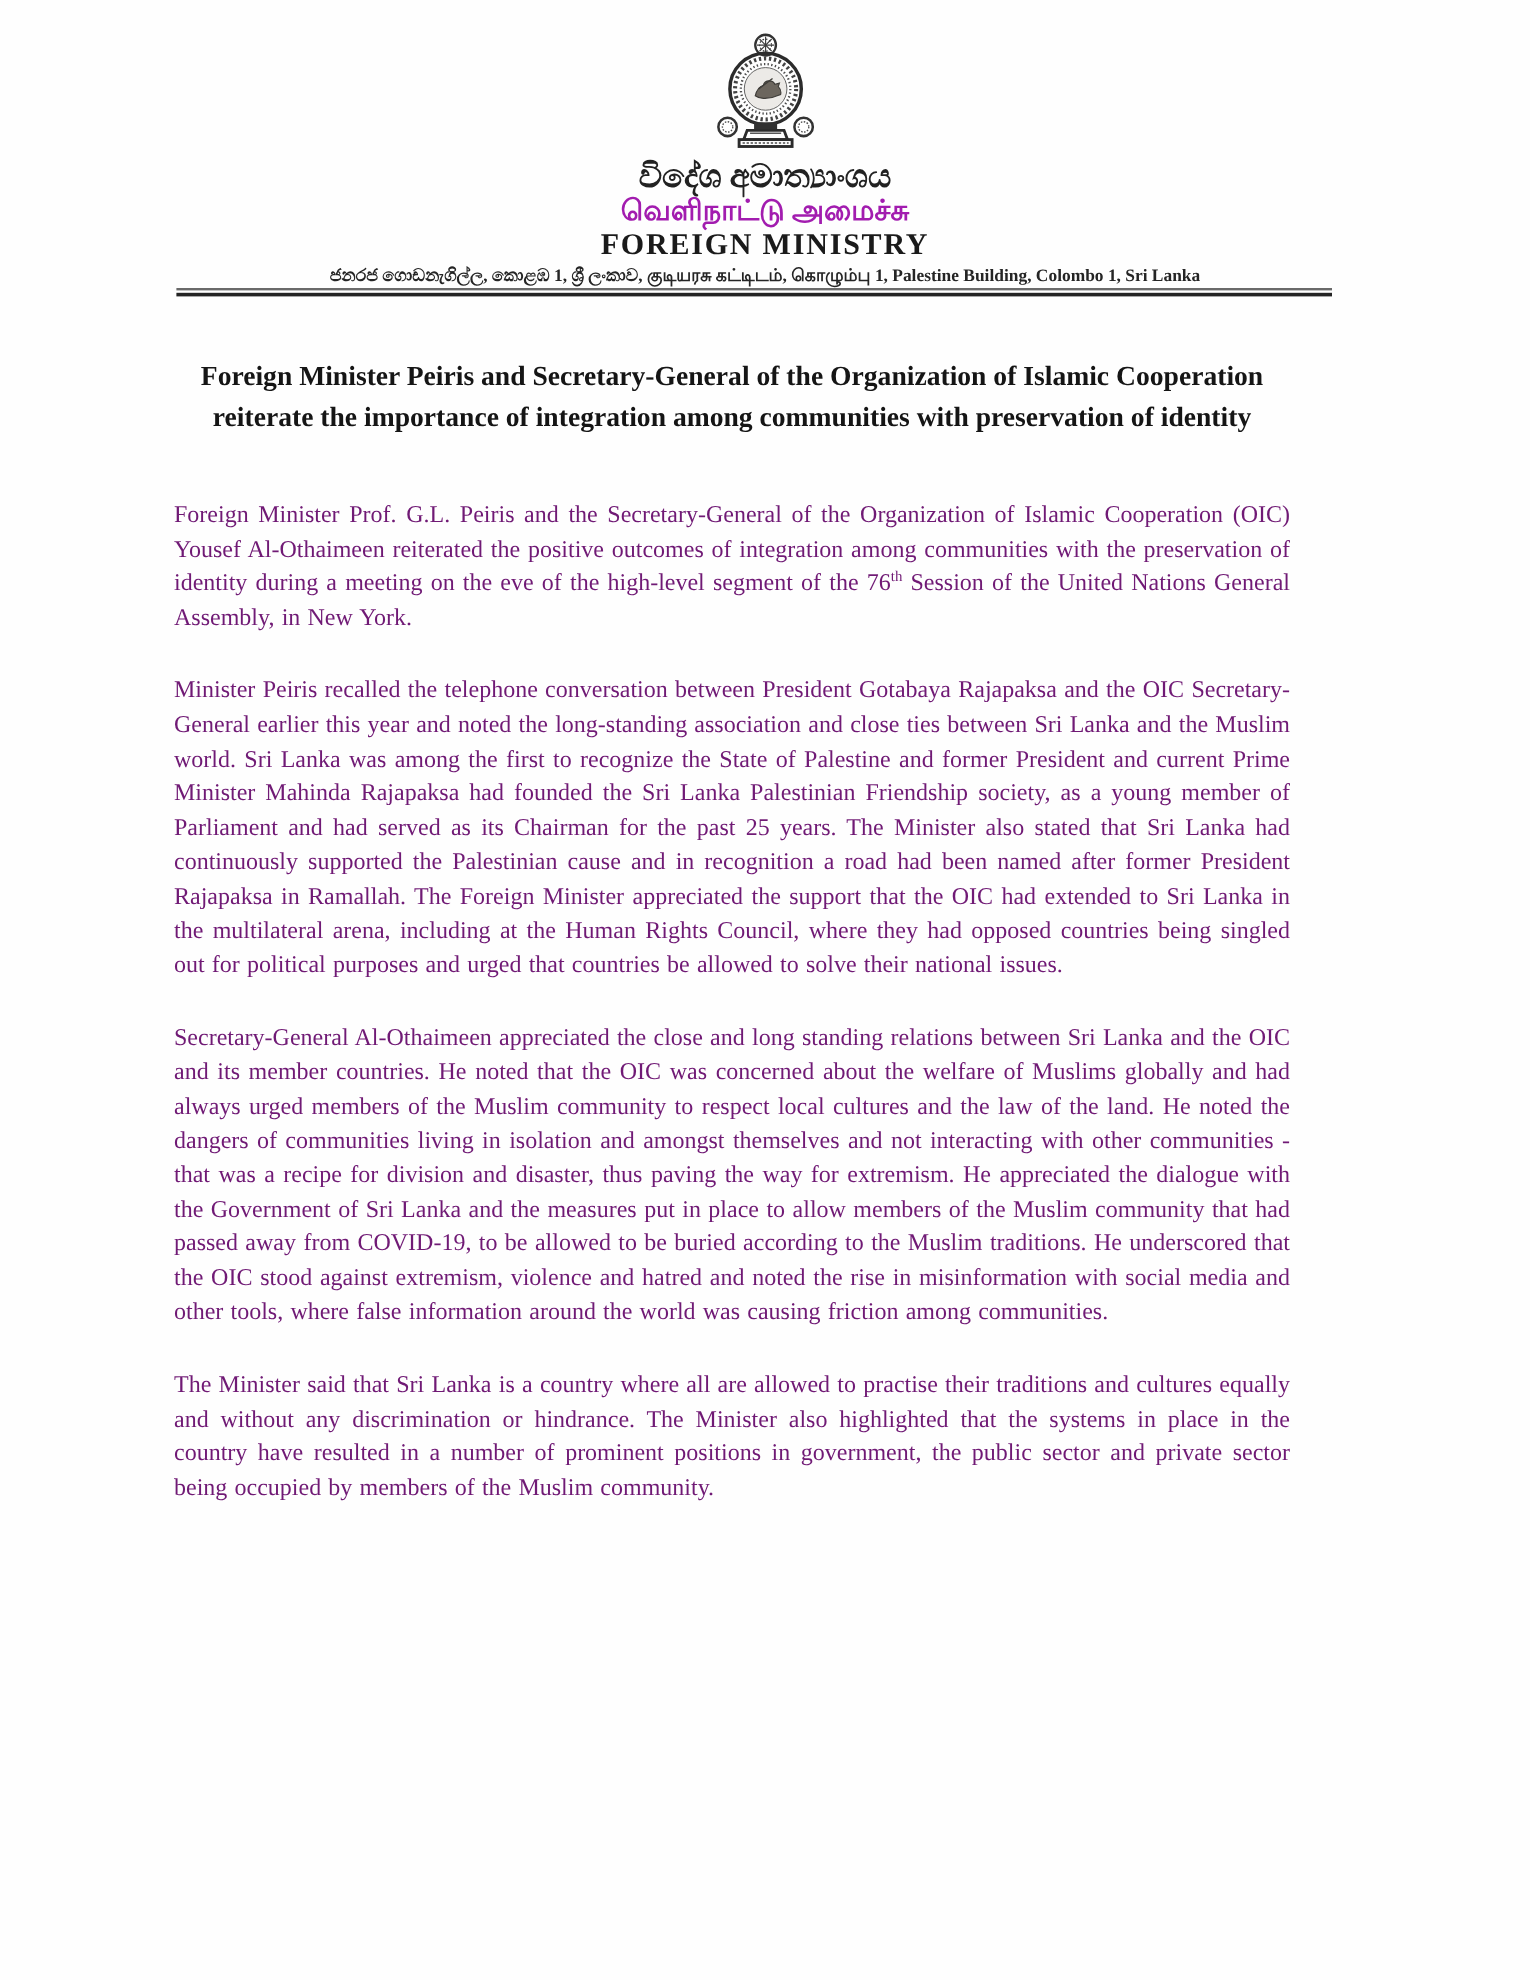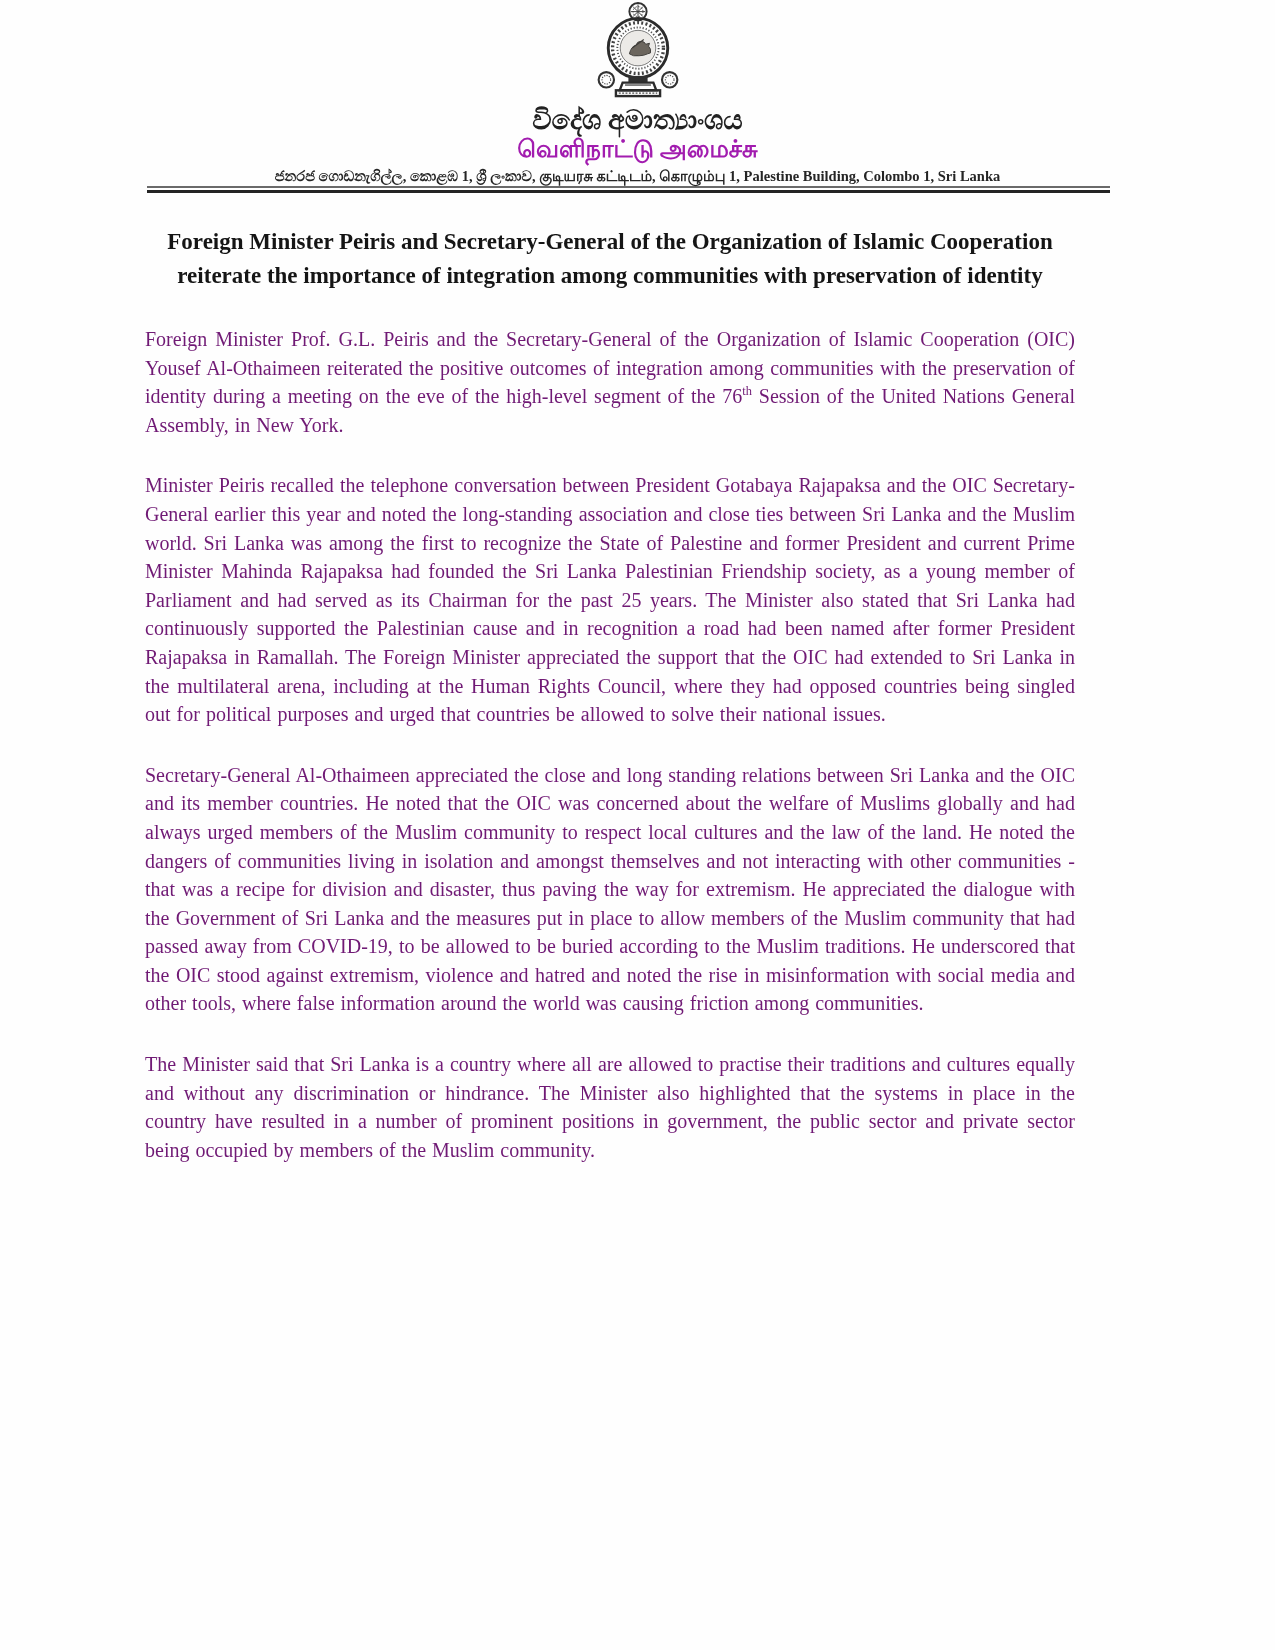--- a/index.html
+++ b/index.html
@@ -13,21 +13,21 @@
     height: 1650px;
     margin: 0 auto;
     background: #fefefe;
     font-family: "Liberation Serif", serif;
     color: #1b1b1b;
     overflow: hidden;
   }
   
   .letterhead {
     text-align: center;
-    padding-top: 0;
+    padding-top: 26px;
   }
   .emblem-wrap {
     display: inline-block;
     width: 96px;
     height: 96px;
     filter: blur(0.3px) contrast(0.95);
   }
   .ministry-sinhala {
     font-size: 27px;
     font-weight: bold;
@@ -71,21 +71,21 @@
   .release-label {
     margin: 0;
     padding-top: 62px;
     text-align: center;
     font-size: 24px;
     font-weight: bold;
     line-height: 28px;
     color: #151515;
   }
   .doc-title {
-    margin: 0 auto;
+    margin: 18px auto;
     padding-top: 32px;
     text-align: center;
     font-size: 23px;
     font-weight: bold;
     line-height: 34px;
     max-width: 925px;
     color: #151515;
   }
   .body-para {
     margin: 0;
@@ -137,20 +137,21 @@
         <path d="M36.5 88.5 h27" stroke="#555" stroke-width="1.5"></path>
         <rect x="27" y="94" width="46" height="6" fill="none" stroke="#272727" stroke-width="2.5"></rect>
         <path d="M30 97 h40" stroke="#4a4a4a" stroke-width="1.2" stroke-dasharray="2 1.5"></path>
       </svg>
     </div>
 
     <div class="ministry-sinhala">විදේශ අමාත්‍යාංශය</div>
 
     <div class="ministry-tamil">வெளிநாட்டு அமைச்சு</div>
 
+    <div class="ministry-english">FOREIGN MINISTRY</div>
 
     <div class="address-line">ජනරජ ගොඩනැගිල්ල, කොළඹ 1, ශ්‍රී ලංකාව, குடியரசு கட்டிடம், கொழும்பு 1, Palestine Building, Colombo 1, Sri Lanka</div>
 
     <div class="letterhead-rule"></div>
   </header>
 
   <main class="doc-main">
 
 
     <h1 class="doc-title">Foreign Minister Peiris and Secretary-General of the Organization of Islamic Cooperation reiterate the importance of integration among communities with preservation of identity</h1>

